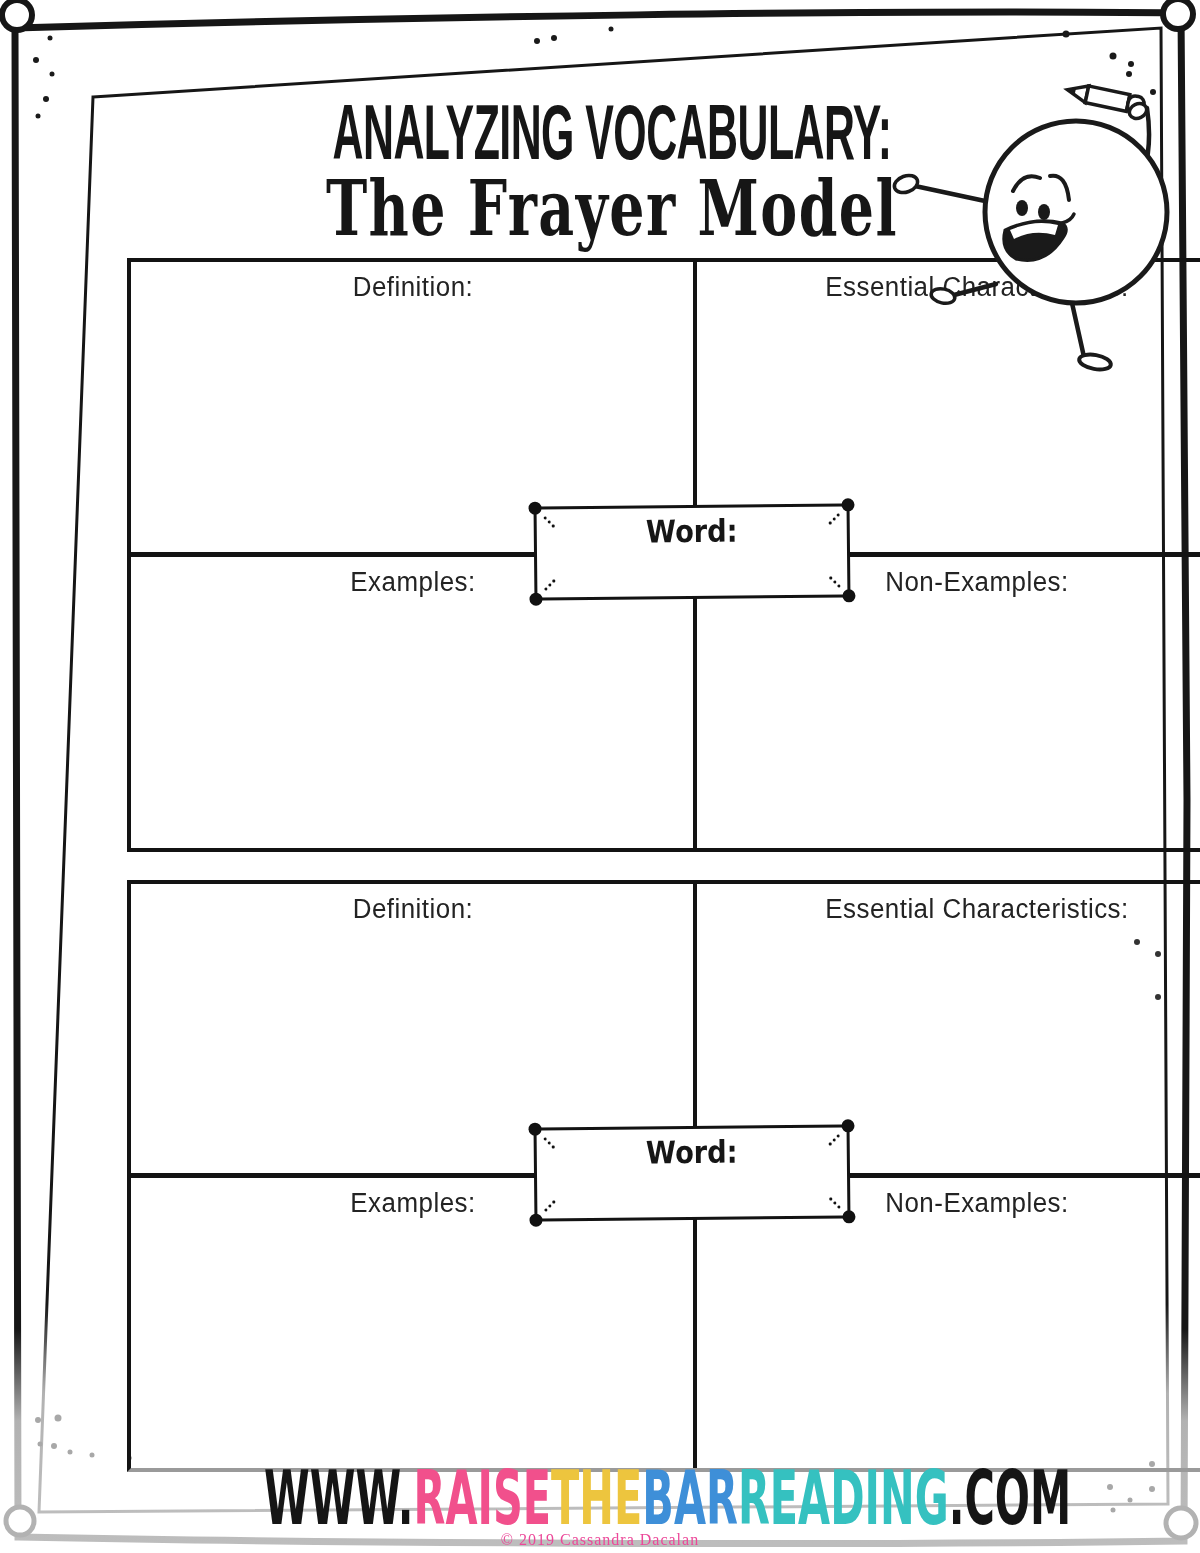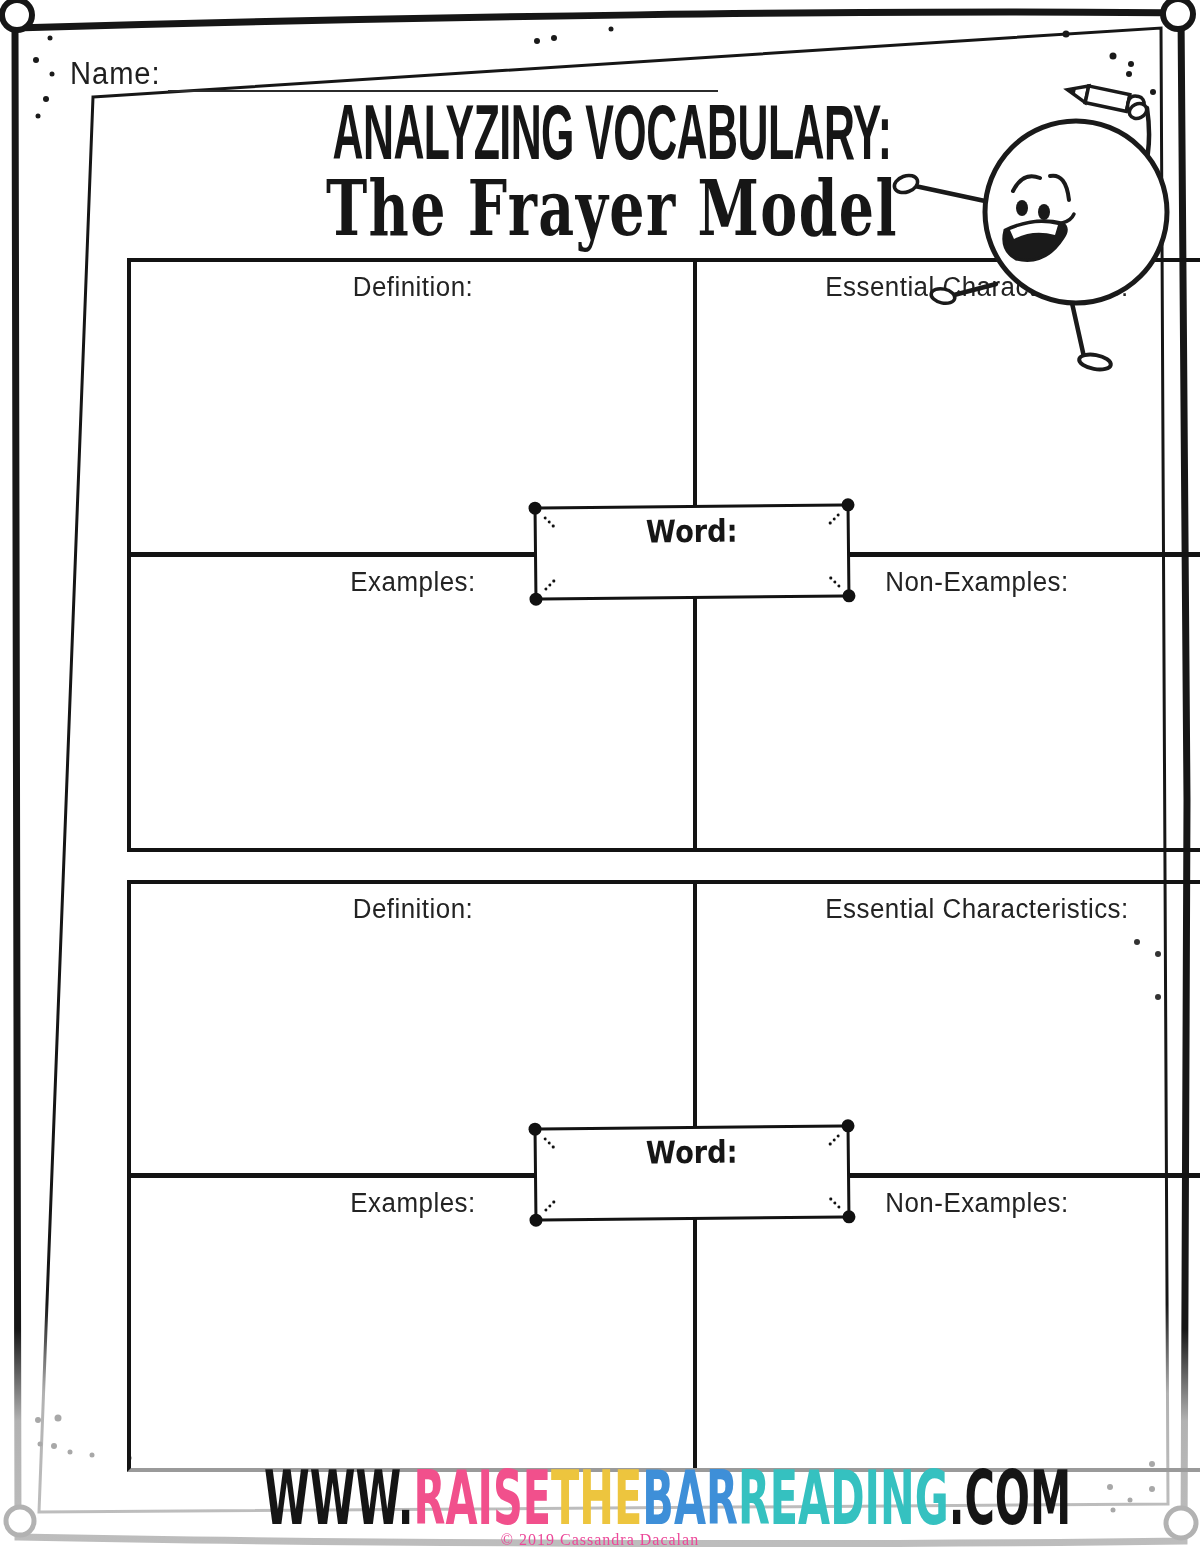--- a/index.html
+++ b/index.html
@@ -124,24 +124,20 @@
         <circle cx="92" cy="1455" r="2.5"></circle>
       <circle cx="130" cy="1458" r="2"></circle>
       <circle cx="1152" cy="1464" r="3"></circle>
         <circle cx="1110" cy="1487" r="3"></circle>
         <circle cx="1152" cy="1489" r="3"></circle>
       <circle cx="1130" cy="1500" r="2.5"></circle>
         <circle cx="1113" cy="1510" r="2.5"></circle>
     </g>
   </svg>
 
-  <div class="name-row">
-    <span class="name-label">Name:</span>
-    <span class="name-line"></span>
-  </div>
 
   <div class="title-block">
     <div class="title-1">ANALYZING VOCABULARY:</div>
     <div class="title-2">The Frayer Model</div>
   </div>
 
   <section class="frayer" style="top:258px;height:594px;">
     <div class="vline"></div>
     <div class="hline"></div>
     <div class="qlabel q-def">Definition:</div>

